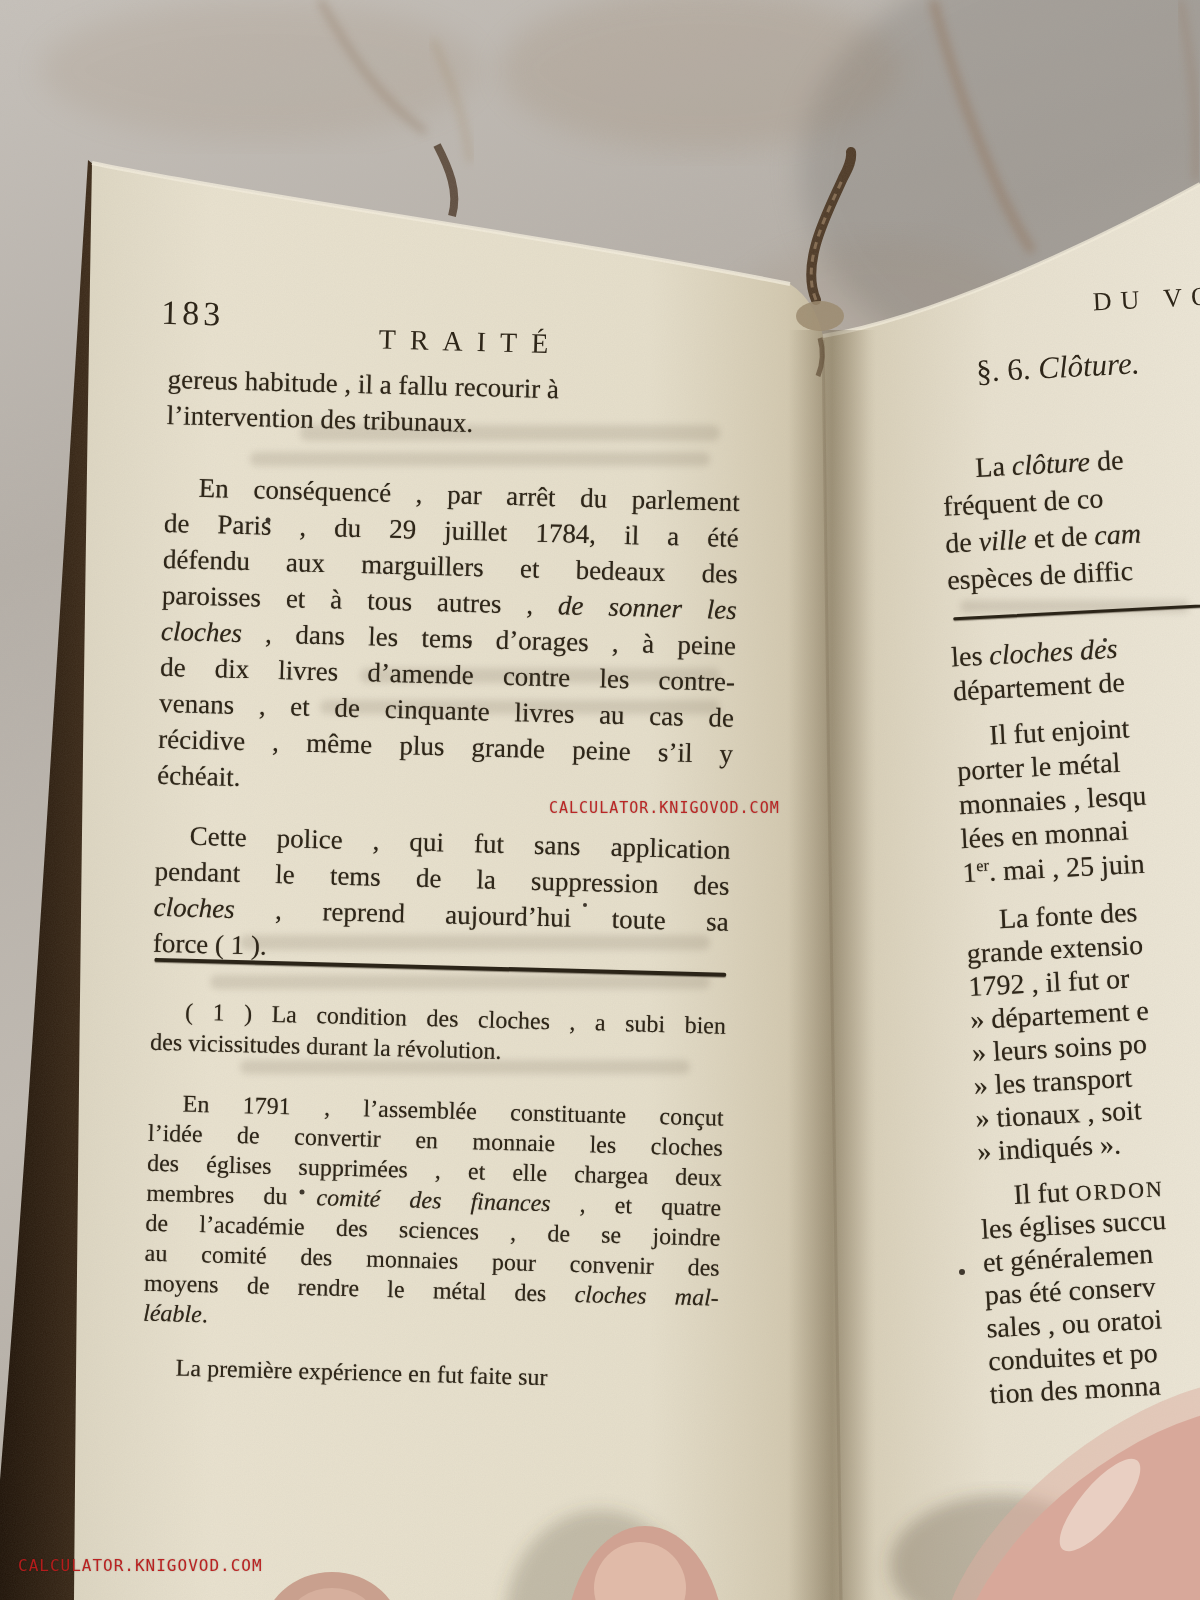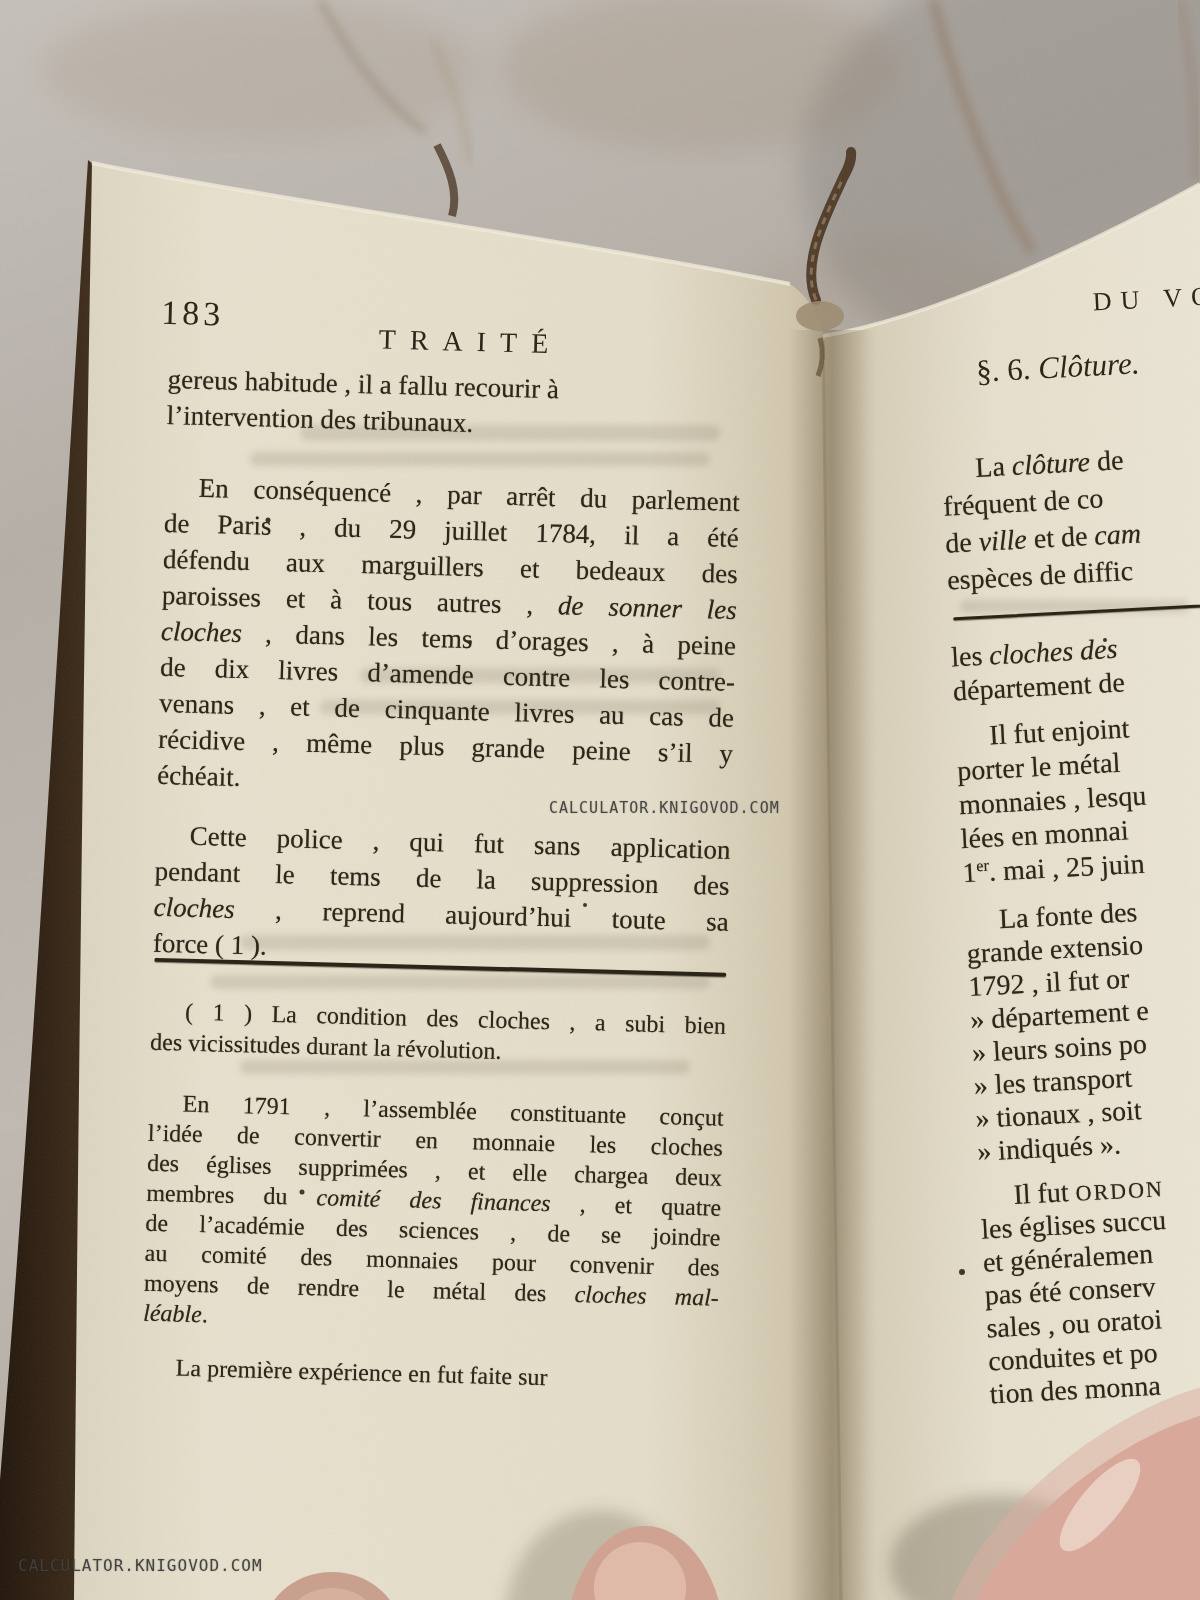--- a/index.html
+++ b/index.html
@@ -23,21 +23,21 @@
   .rln{position:absolute;left:0;font-size:28px;white-space:nowrap;text-shadow:0 0 1px rgba(46,38,25,.55);}
   .pagenum{position:absolute;font-size:34px;letter-spacing:4px;}
   .runtitle{position:absolute;font-size:28px;letter-spacing:14px;}
   .runtitle-r{position:absolute;font-size:26px;letter-spacing:9px;}
   .section{position:absolute;font-size:31px;}
   .it{font-style:italic;}
   .sup{vertical-align:super;font-size:58%;}
   .sc{font-size:22px;letter-spacing:2px;}
   .rule{position:absolute;background:#2b2418;border-radius:2px;box-shadow:0 1px 1px rgba(43,36,24,.5);}
   .ghost{position:absolute;background:rgba(104,96,78,.17);border-radius:8px;filter:blur(3px);z-index:1;}
-  .wm{position:absolute;z-index:5;color:#404040;font-family:"DejaVu Sans Mono","Liberation Mono",monospace;
+  .wm{position:absolute;z-index:5;color:#b91c1c;font-family:"DejaVu Sans Mono","Liberation Mono",monospace;
       letter-spacing:1px;text-shadow:0 0 2px rgba(0,0,0,.25);text-align:center;}
   #wm-center{left:549px;top:799px;font-size:15px;opacity:.95;}
   #wm-bottom{left:18px;top:1556px;font-size:16px;opacity:.97;}
 </style>
 </head>
 <body>
 
 <svg id="book-layer" width="1200" height="1600" viewBox="0 0 1200 1600">
   <defs>
     <filter id="soft">

